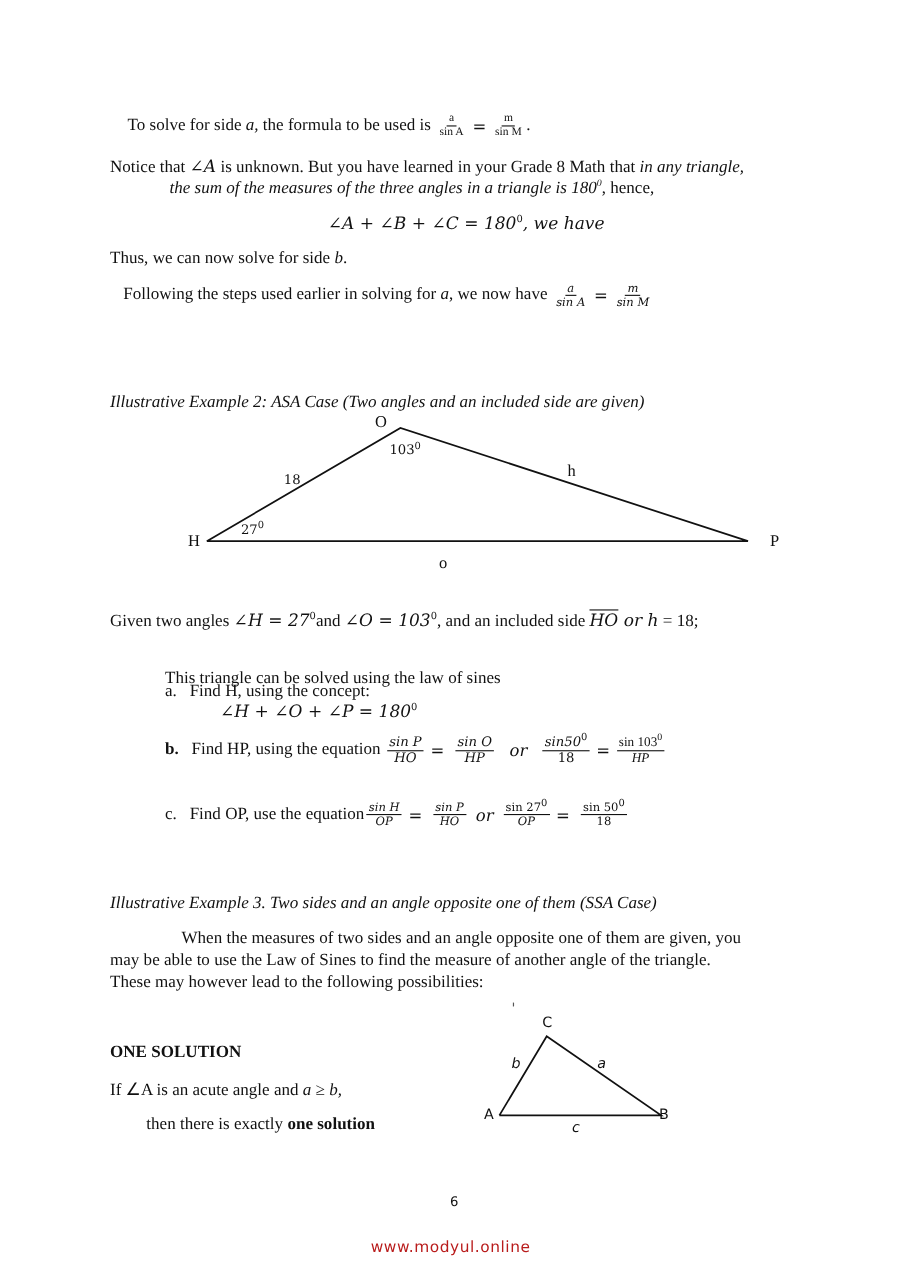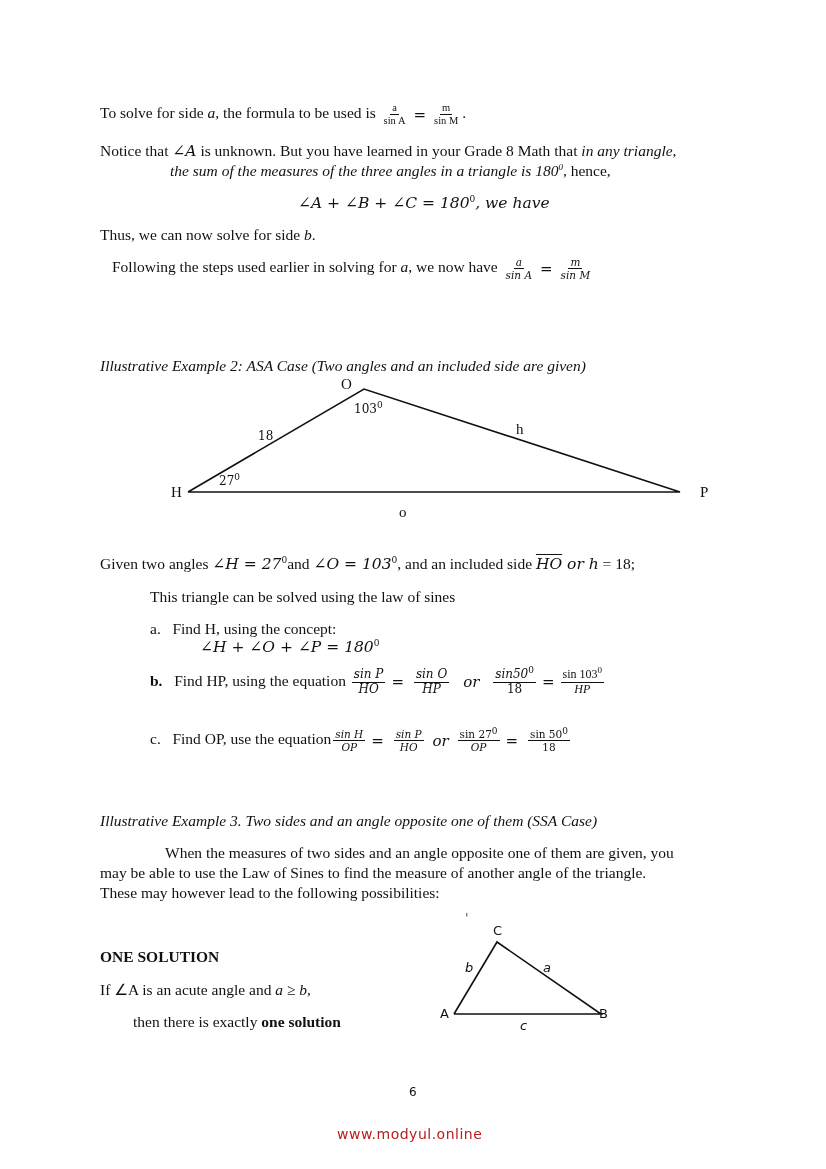--- a/index.html
+++ b/index.html
@@ -20,35 +20,35 @@
   .overline { text-decoration: overline; }
   .pagenum { font-family: "DejaVu Sans", sans-serif; font-size: 12px; }
   .watermark { font-family: "DejaVu Sans", sans-serif; font-size: 14px; color: #b91c1c; letter-spacing: 0.5px; }
   .diag-label { font-family: "Liberation Serif", serif; font-size: 15px; }
   .diag-label-sm { font-family: "DejaVu Serif", serif; font-size: 12px; }
   .diag2-label { font-family: "DejaVu Sans", sans-serif; font-size: 13px; }
 </style>
 </head>
 <body>
 
-<div class="abs" style="left:100px; top:102px;">
+<div class="abs" style="left:116px; top:102px;">
   <span>To solve for side </span><span class="it">a,</span><span> the formula to be used is </span>
   <span class="frac f-small">
       <span class="num">a</span>
       <span class="den">sin A</span>
     </span><span class="eq">=</span><span class="frac f-small">
       <span class="num">m</span>
       <span class="den">sin M</span>
     </span><span>.</span>
 </div>
 
 <div class="abs" style="left:100px; top:142px;">
   <span>Notice that </span><span class="cm">∠A</span><span> is unknown. But you have learned in your Grade 8 Math that </span><span class="it">in any triangle,</span>
 </div>
-<div class="abs" style="left:154px; top:162px;margin-left:16px;">
+<div class="abs" style="left:154px; top:162px;">
   <span class="it">the sum of the measures of the three angles in a triangle is 180</span><sup class="it">0</sup><span>, hence,</span>
 </div>
 
 <div class="abs cm" style="left:298px; top:194px; font-style:normal;">
   <span class="it">∠A + ∠B + ∠C =  180</span><sup>0</sup><span class="it">, we have</span>
 </div>
 
 <div class="abs" style="left:100px; top:226px;">
   <span>Thus, we can now solve for side </span><span class="it">b</span><span>.</span>
 </div>
@@ -75,21 +75,21 @@
 <div class="abs diag-label-sm" style="left:354px; top:402px;"><span>103</span><sup>0</sup></div>
 <div class="abs diag-label-sm" style="left:219px; top:474px;"><span>27</span><sup>0</sup></div>
 <div class="abs diag-label-sm" style="left:258px; top:429px;">18</div>
 <div class="abs diag-label" style="left:516px; top:421px;">h</div>
 <div class="abs diag-label" style="left:399px; top:504px;">o</div>
 
 <div class="abs" style="left:100px; top:555px;">
   <span>Given two angles </span><span class="cm">∠H = 27</span><sup class="cm" style="font-style:normal">0</sup><span>and </span><span class="cm">∠O = 103</span><sup class="cm" style="font-style:normal">0</sup><span>, and an included side </span><span class="cm overline">HO</span><span class="cm"> or h</span><span> = 18;</span>
 </div>
 
-<div class="abs" style="left:150px; top:588px;">This triangle can be solved using the law of sines</div>
+<div class="abs" style="left:150px; top:608px;">This triangle can be solved using the law of sines</div>
 
 <div class="abs" style="left:150px; top:620px;">
   <span>a.</span>&nbsp;&nbsp;&nbsp;<span>Find H, using the concept:</span>
 </div>
 <div class="abs cm" style="left:200px; top:638px;">
   <span>∠H +  ∠O +  ∠P =  180</span><sup style="font-style:normal">0</sup>
 </div>
 
 <div class="abs" style="left:150px; top:668px;">
   <span class="b">b.</span>&nbsp;&nbsp;&nbsp;<span>Find HP, using the equation</span>

